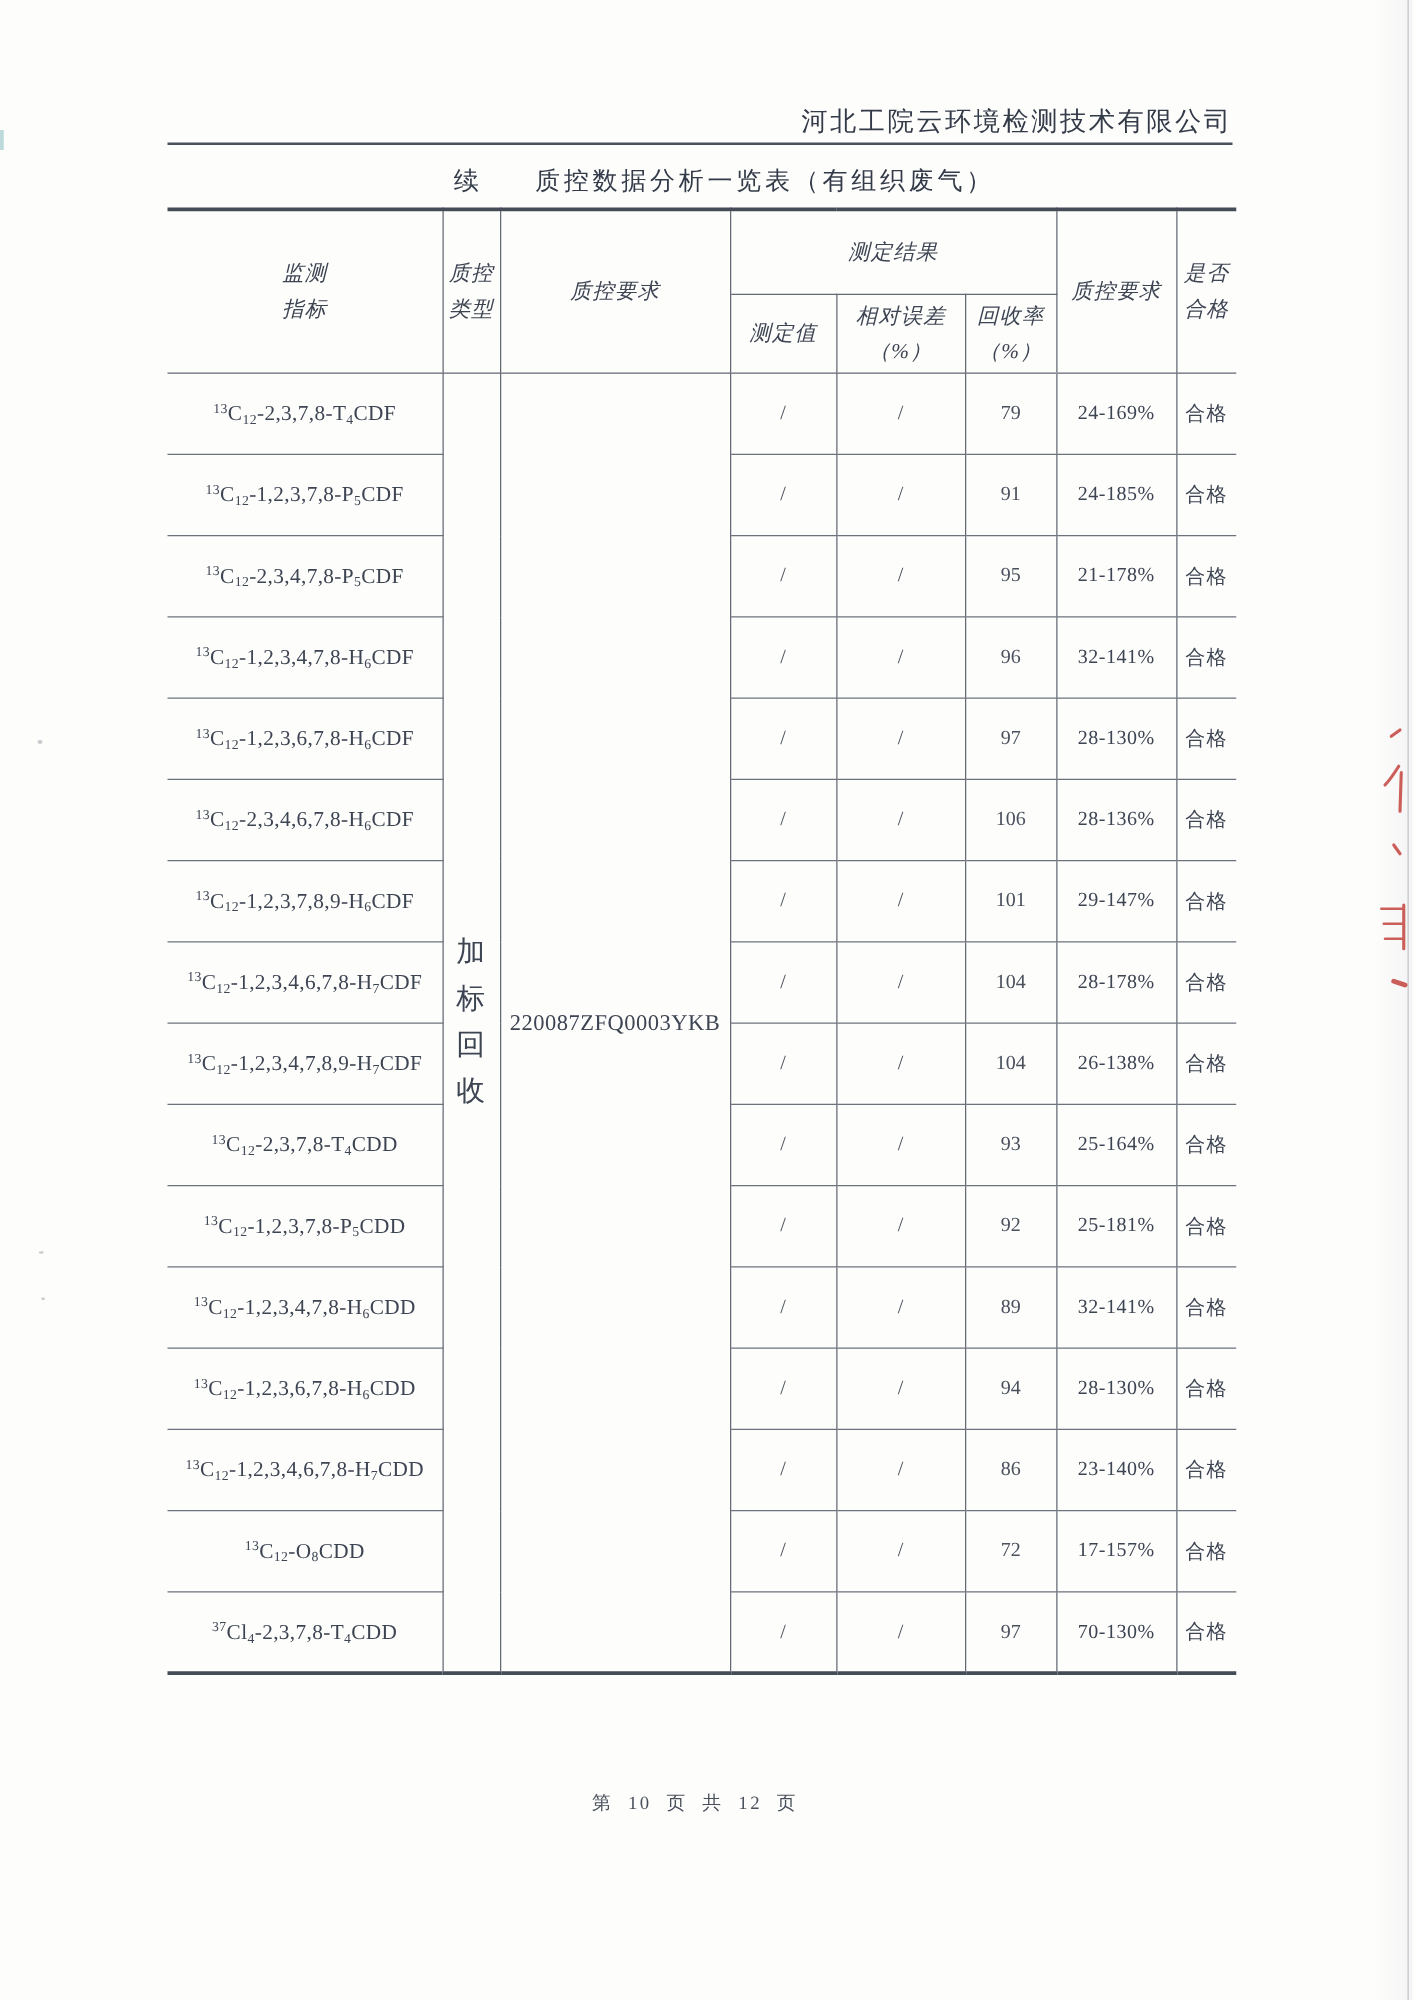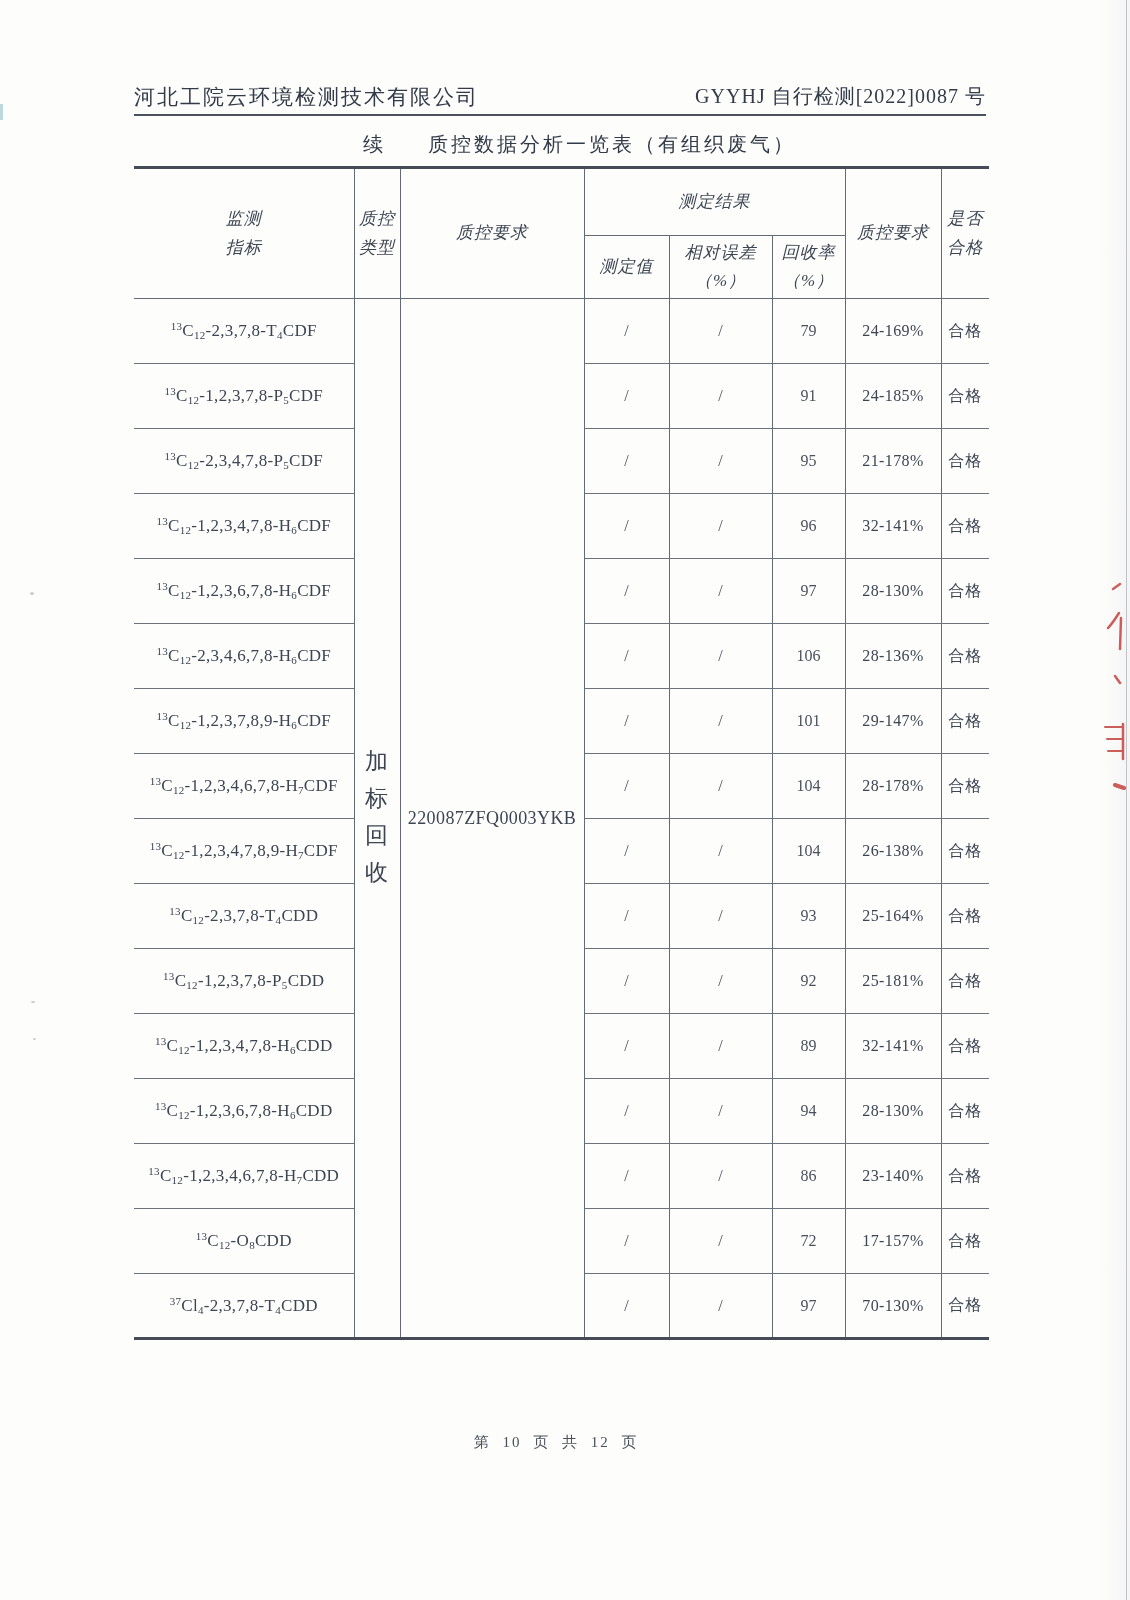--- a/index.html
+++ b/index.html
@@ -19,21 +19,21 @@
     font-family:var(--serif);
     color:var(--ink);
   }
   
   .edge-shade{position:absolute;top:0;left:1100px;width:30px;height:1600px;
     background:linear-gradient(to right,rgba(120,128,138,0),rgba(120,128,138,.07));}
   .edge-line{position:absolute;top:0;left:1126px;width:1px;height:1600px;background:#b3b8be;opacity:.8;}
 
   
   .doc-header{position:absolute;left:134px;top:83px;width:852px;display:flex;
-    justify-content:space-between;align-items:flex-start;}
+    justify-content:space-between;align-items:flex-end;flex-direction:column;}
   .company{font-size:21px;letter-spacing:2px;color:var(--ink-strong);}
   .docnum{font-size:20px;letter-spacing:1px;color:var(--ink-strong);}
   .header-rule{position:absolute;left:134px;top:114px;width:852px;height:2px;background:#4a515c;}
 
   .title-row{position:absolute;left:363px;top:131px;display:flex;gap:42px;
     font-size:20px;letter-spacing:3px;color:var(--ink-strong);}
 
   
   .tbl-wrap{position:absolute;left:134px;top:166px;}
   table{border-collapse:collapse;table-layout:fixed;width:855px;
@@ -72,21 +72,20 @@
 
 <div class="edge-shade"></div>
 <div class="edge-line"></div>
 <div class="cyan-mark"></div>
 <div class="speck" style="left:30px;top:592px;width:4px;height:3px;"></div>
 <div class="speck" style="left:31px;top:1001px;width:4px;height:2px;"></div>
 <div class="speck" style="left:33px;top:1038px;width:3px;height:2px;"></div>
 
 <div class="doc-header">
   <span class="company">河北工院云环境检测技术有限公司</span>
-  <span class="docnum">GYYHJ 自行检测[2022]0087 号</span>
 </div>
 <div class="header-rule"></div>
 
 <div class="title-row">
   <span>续</span>
   <span>质控数据分析一览表（有组织废气）</span>
 </div>
 
 <div class="tbl-wrap">
   <table>

